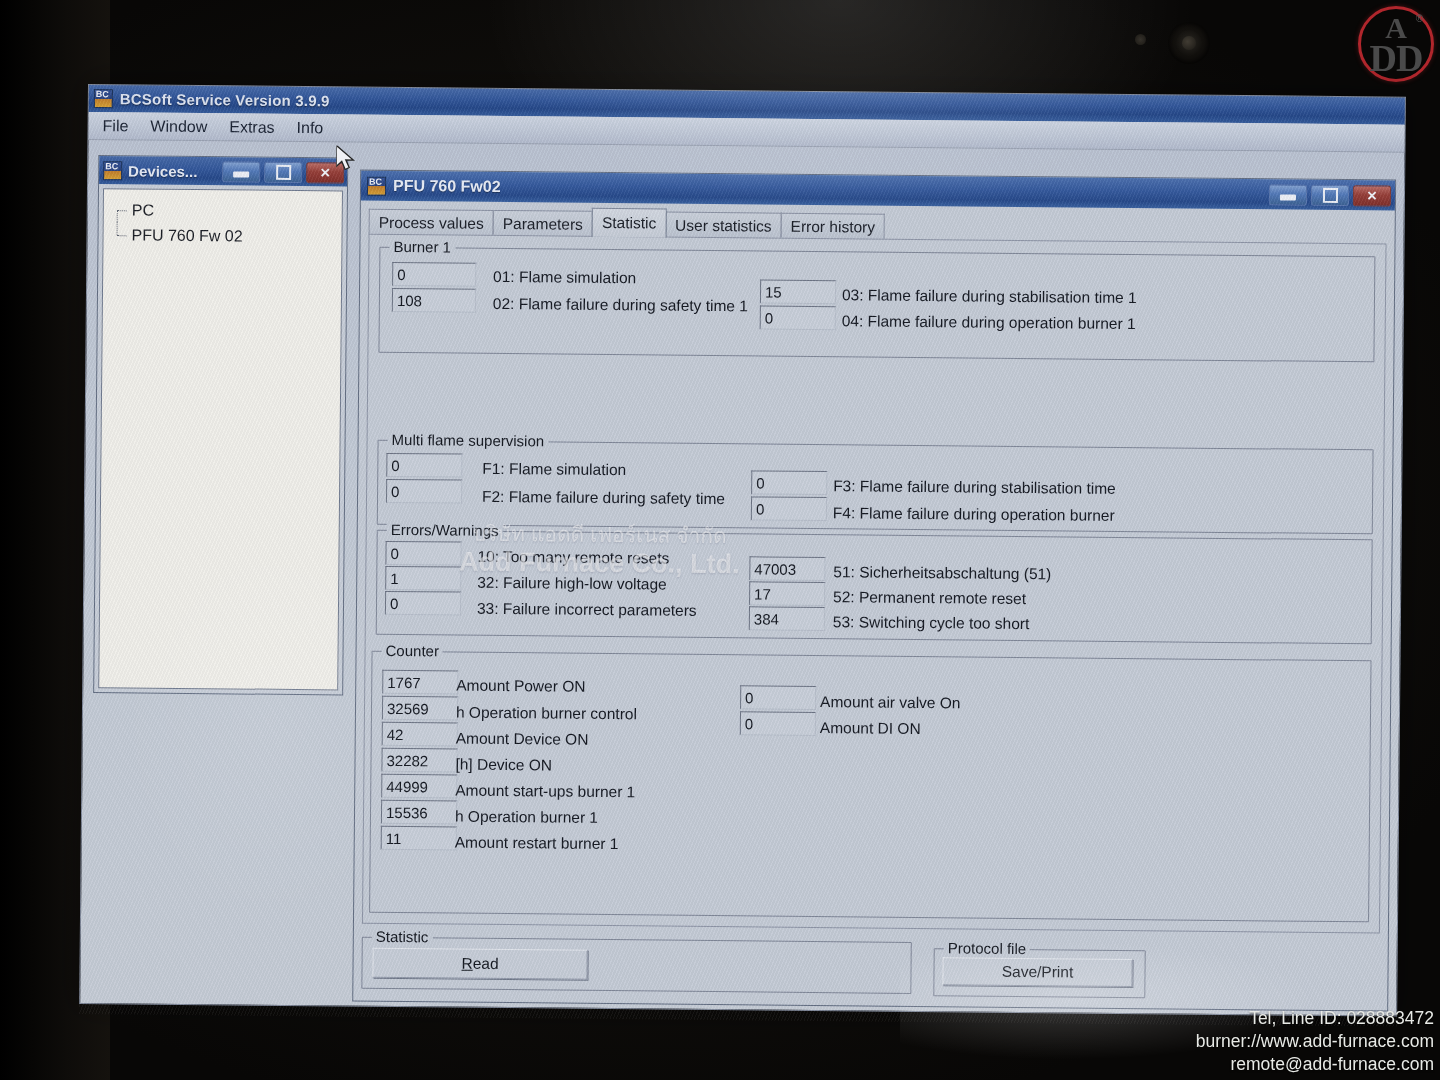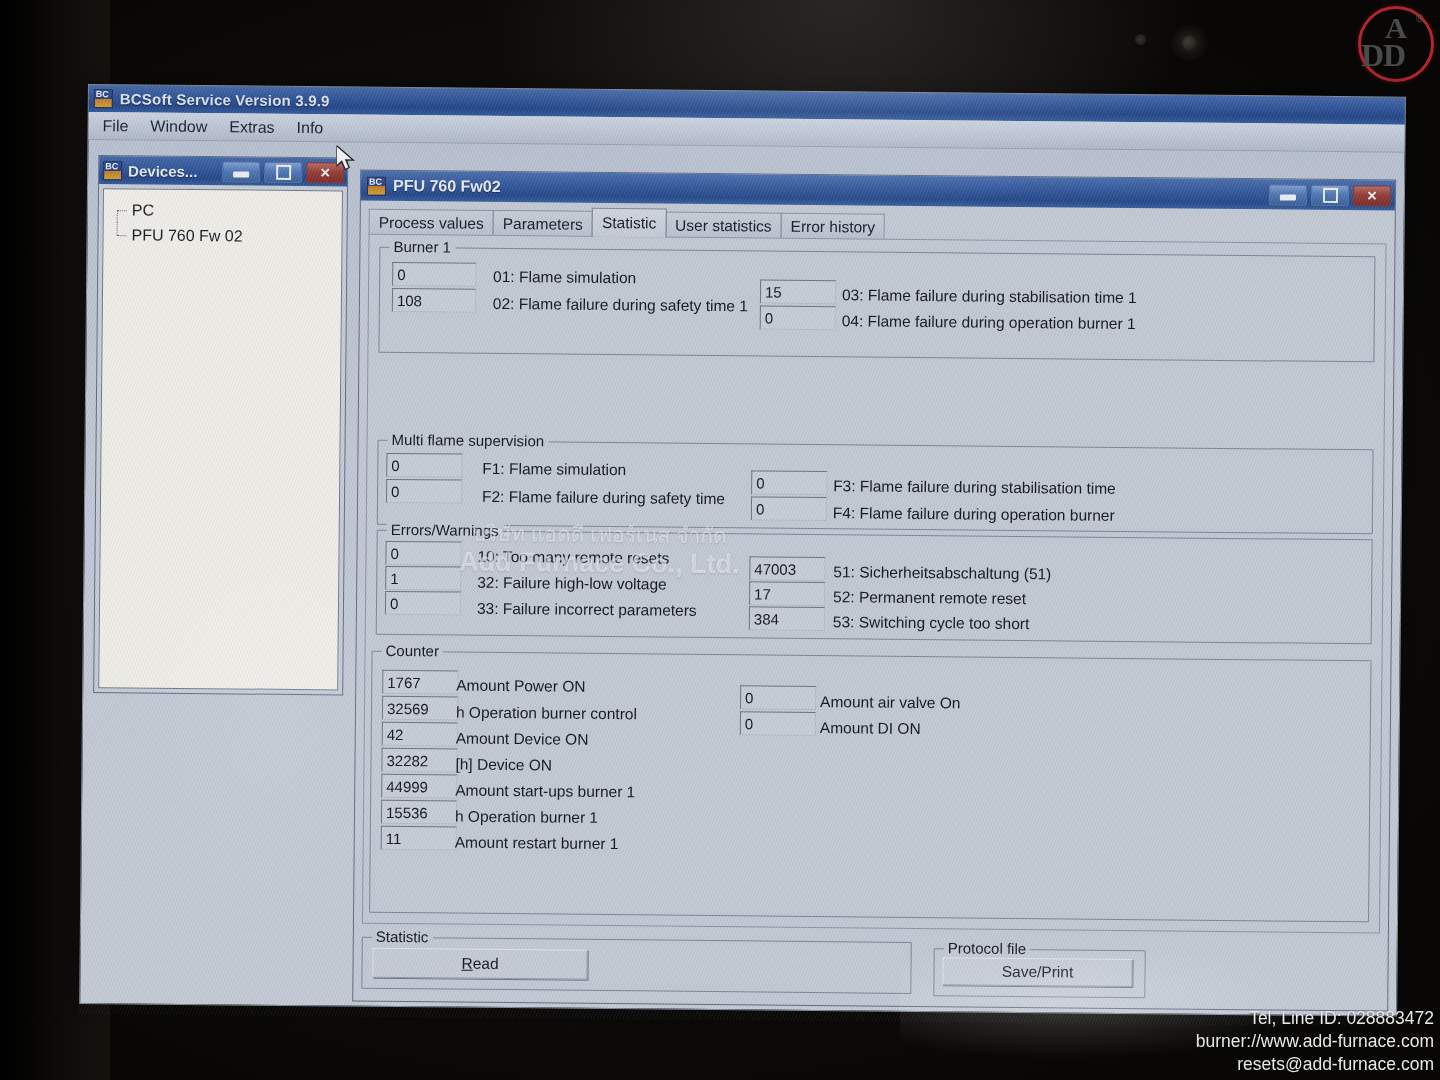--- a/index.html
+++ b/index.html
@@ -70,22 +70,22 @@
     text-align: center;
     font-size: 30px;
     font-weight: bold;
     color: #4a4a4a;
     line-height: 1;
     font-family: "Liberation Serif", serif;
   }
   .add-logo .add-dd {
     position: absolute;
     left: 0; right: 0; top: 30px;
-    text-align: left;
-    font-size: 32px;
+    text-align: center;
+    font-size: 38px;
     font-weight: bold;
     color: #4a4a4a;
     line-height: 1;
     letter-spacing: -1px;
     font-family: "Liberation Serif", serif;
   }
   .add-logo .add-r {
     position: absolute;
     right: 8px; top: 4px;
     font-size: 10px;
@@ -619,16 +619,16 @@
     <div class="lcd-texture"></div>
   </div>
 
   <div class="glare" id="g1"></div>
   <div class="glare" id="g2"></div>
   <div class="glare" id="g3"></div>
 
   <div class="contact">
     <div>Tel, Line ID: 028883472</div>
     <div>burner://www.add-furnace.com</div>
-    <div>resets@add-furnace.com</div>
+    <div>remote@add-furnace.com</div>
   </div>
 
 </div>
 
 </body></html>

